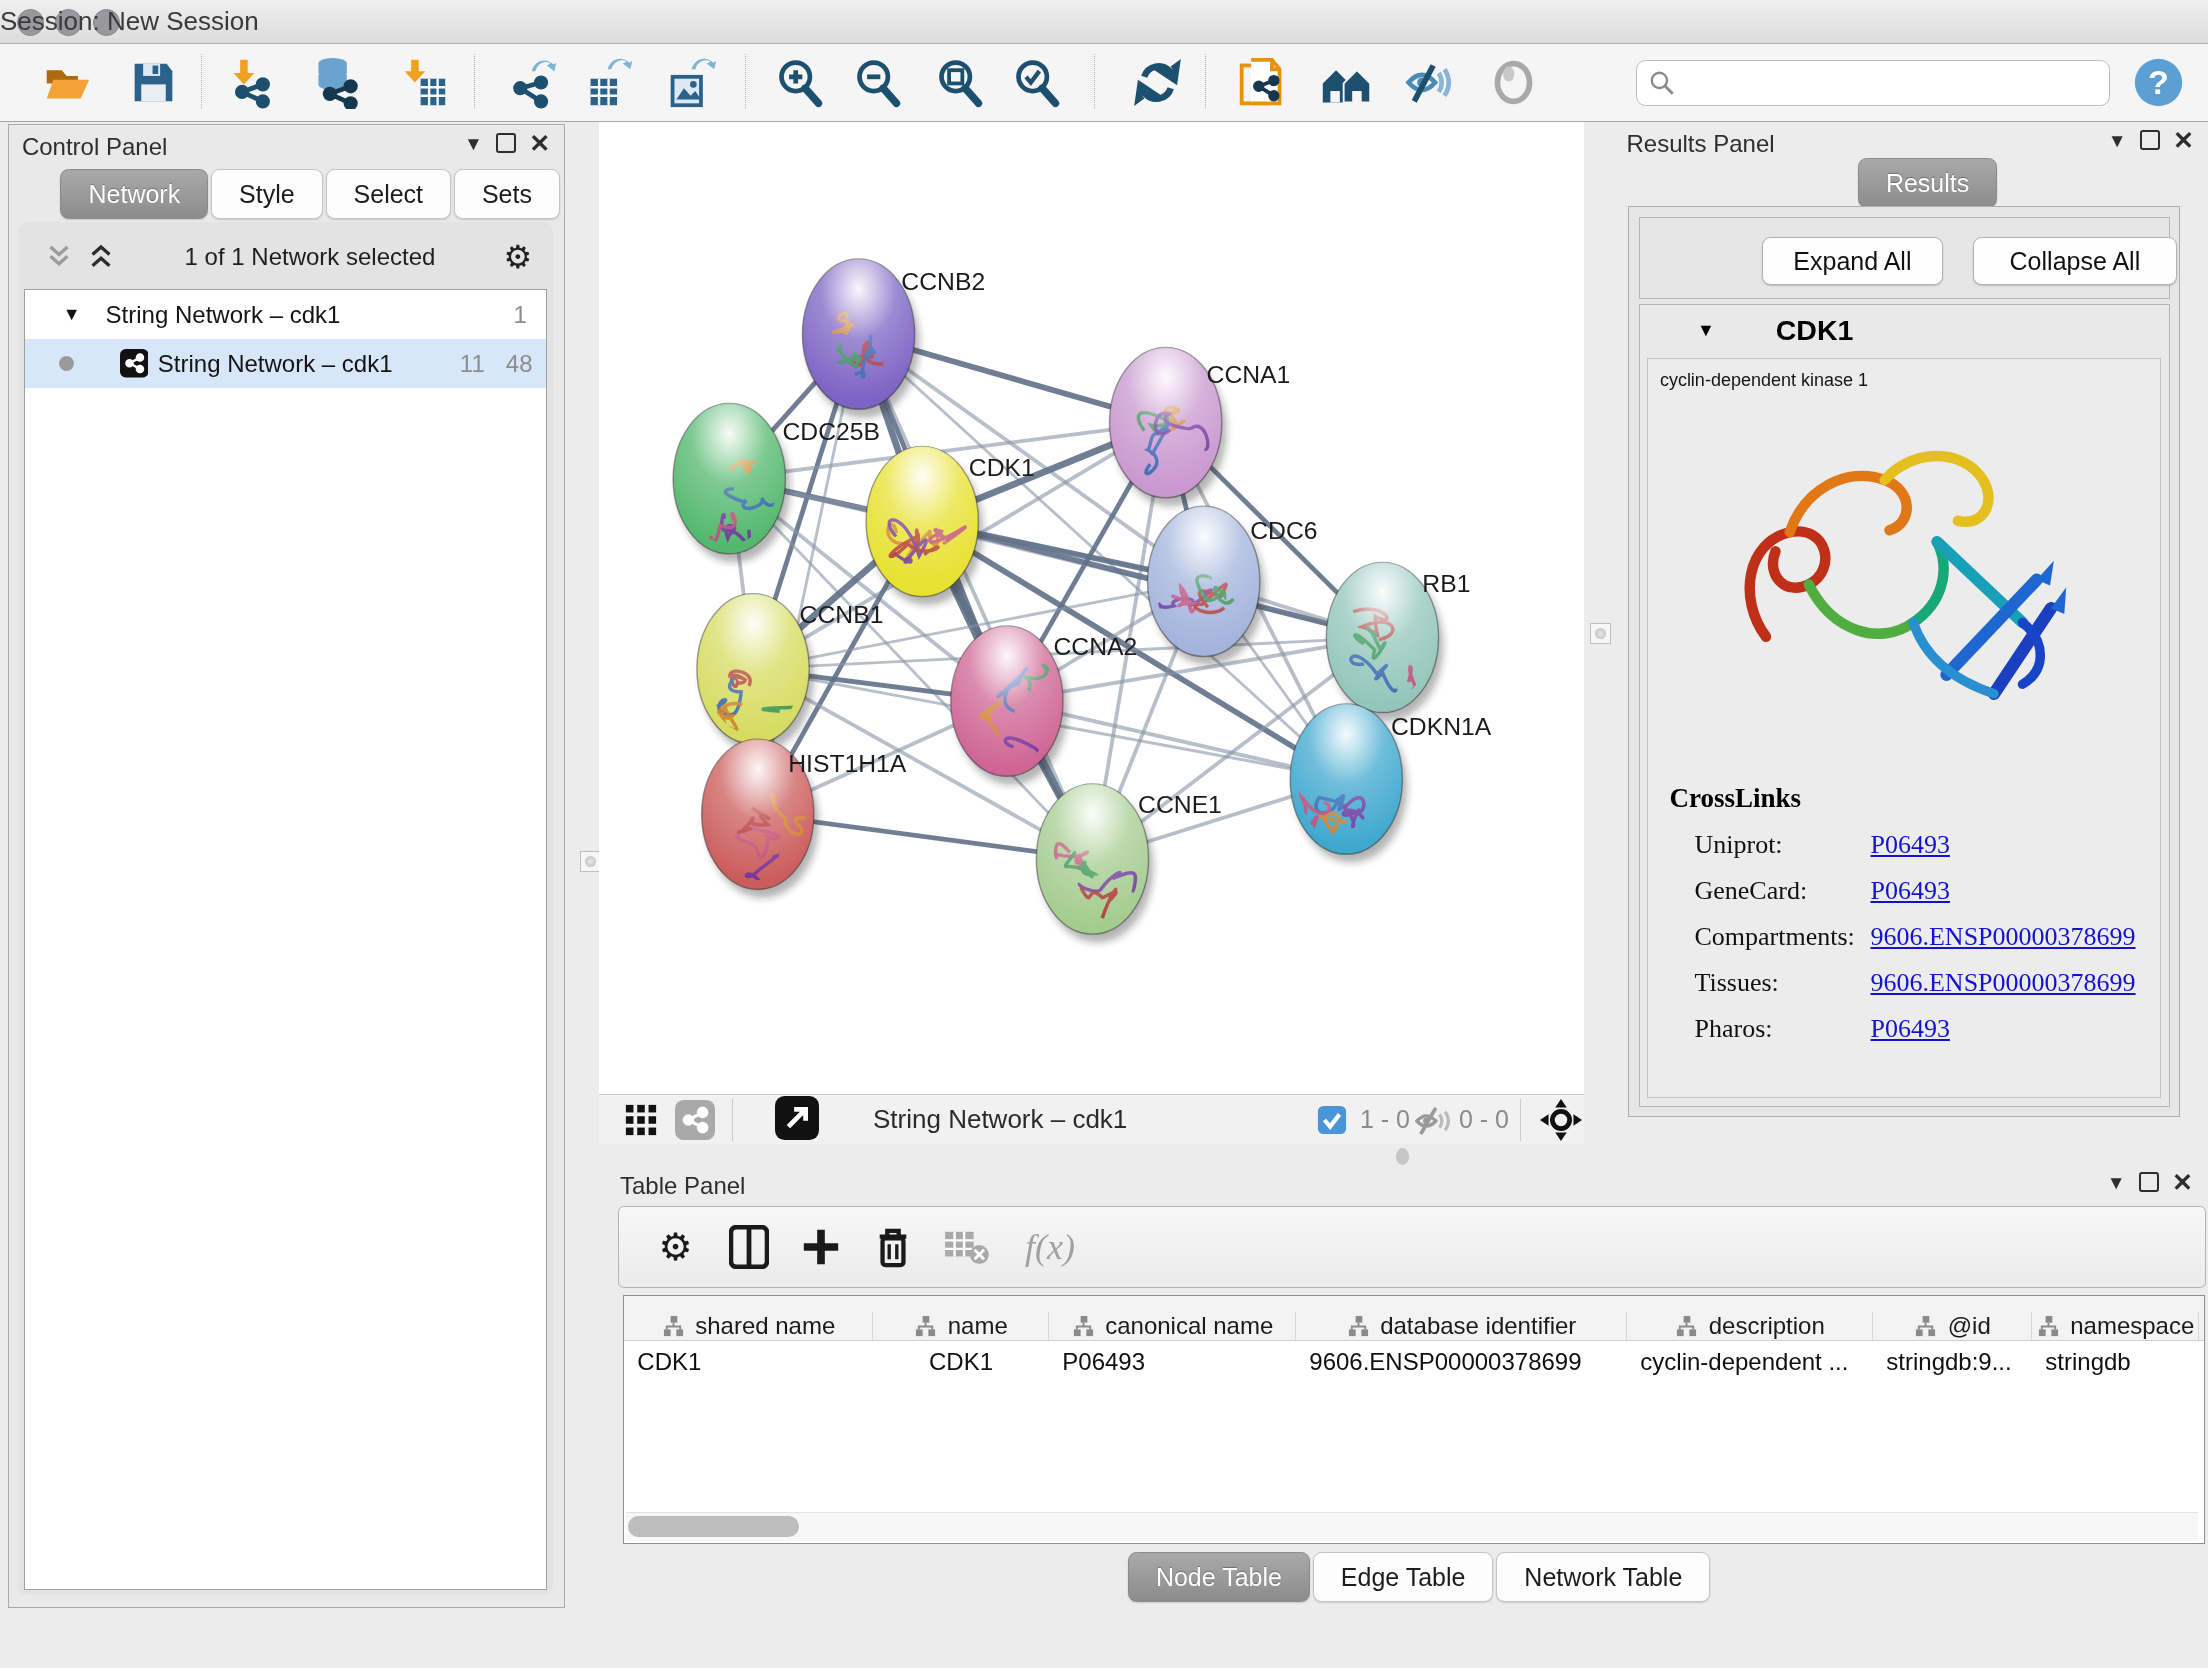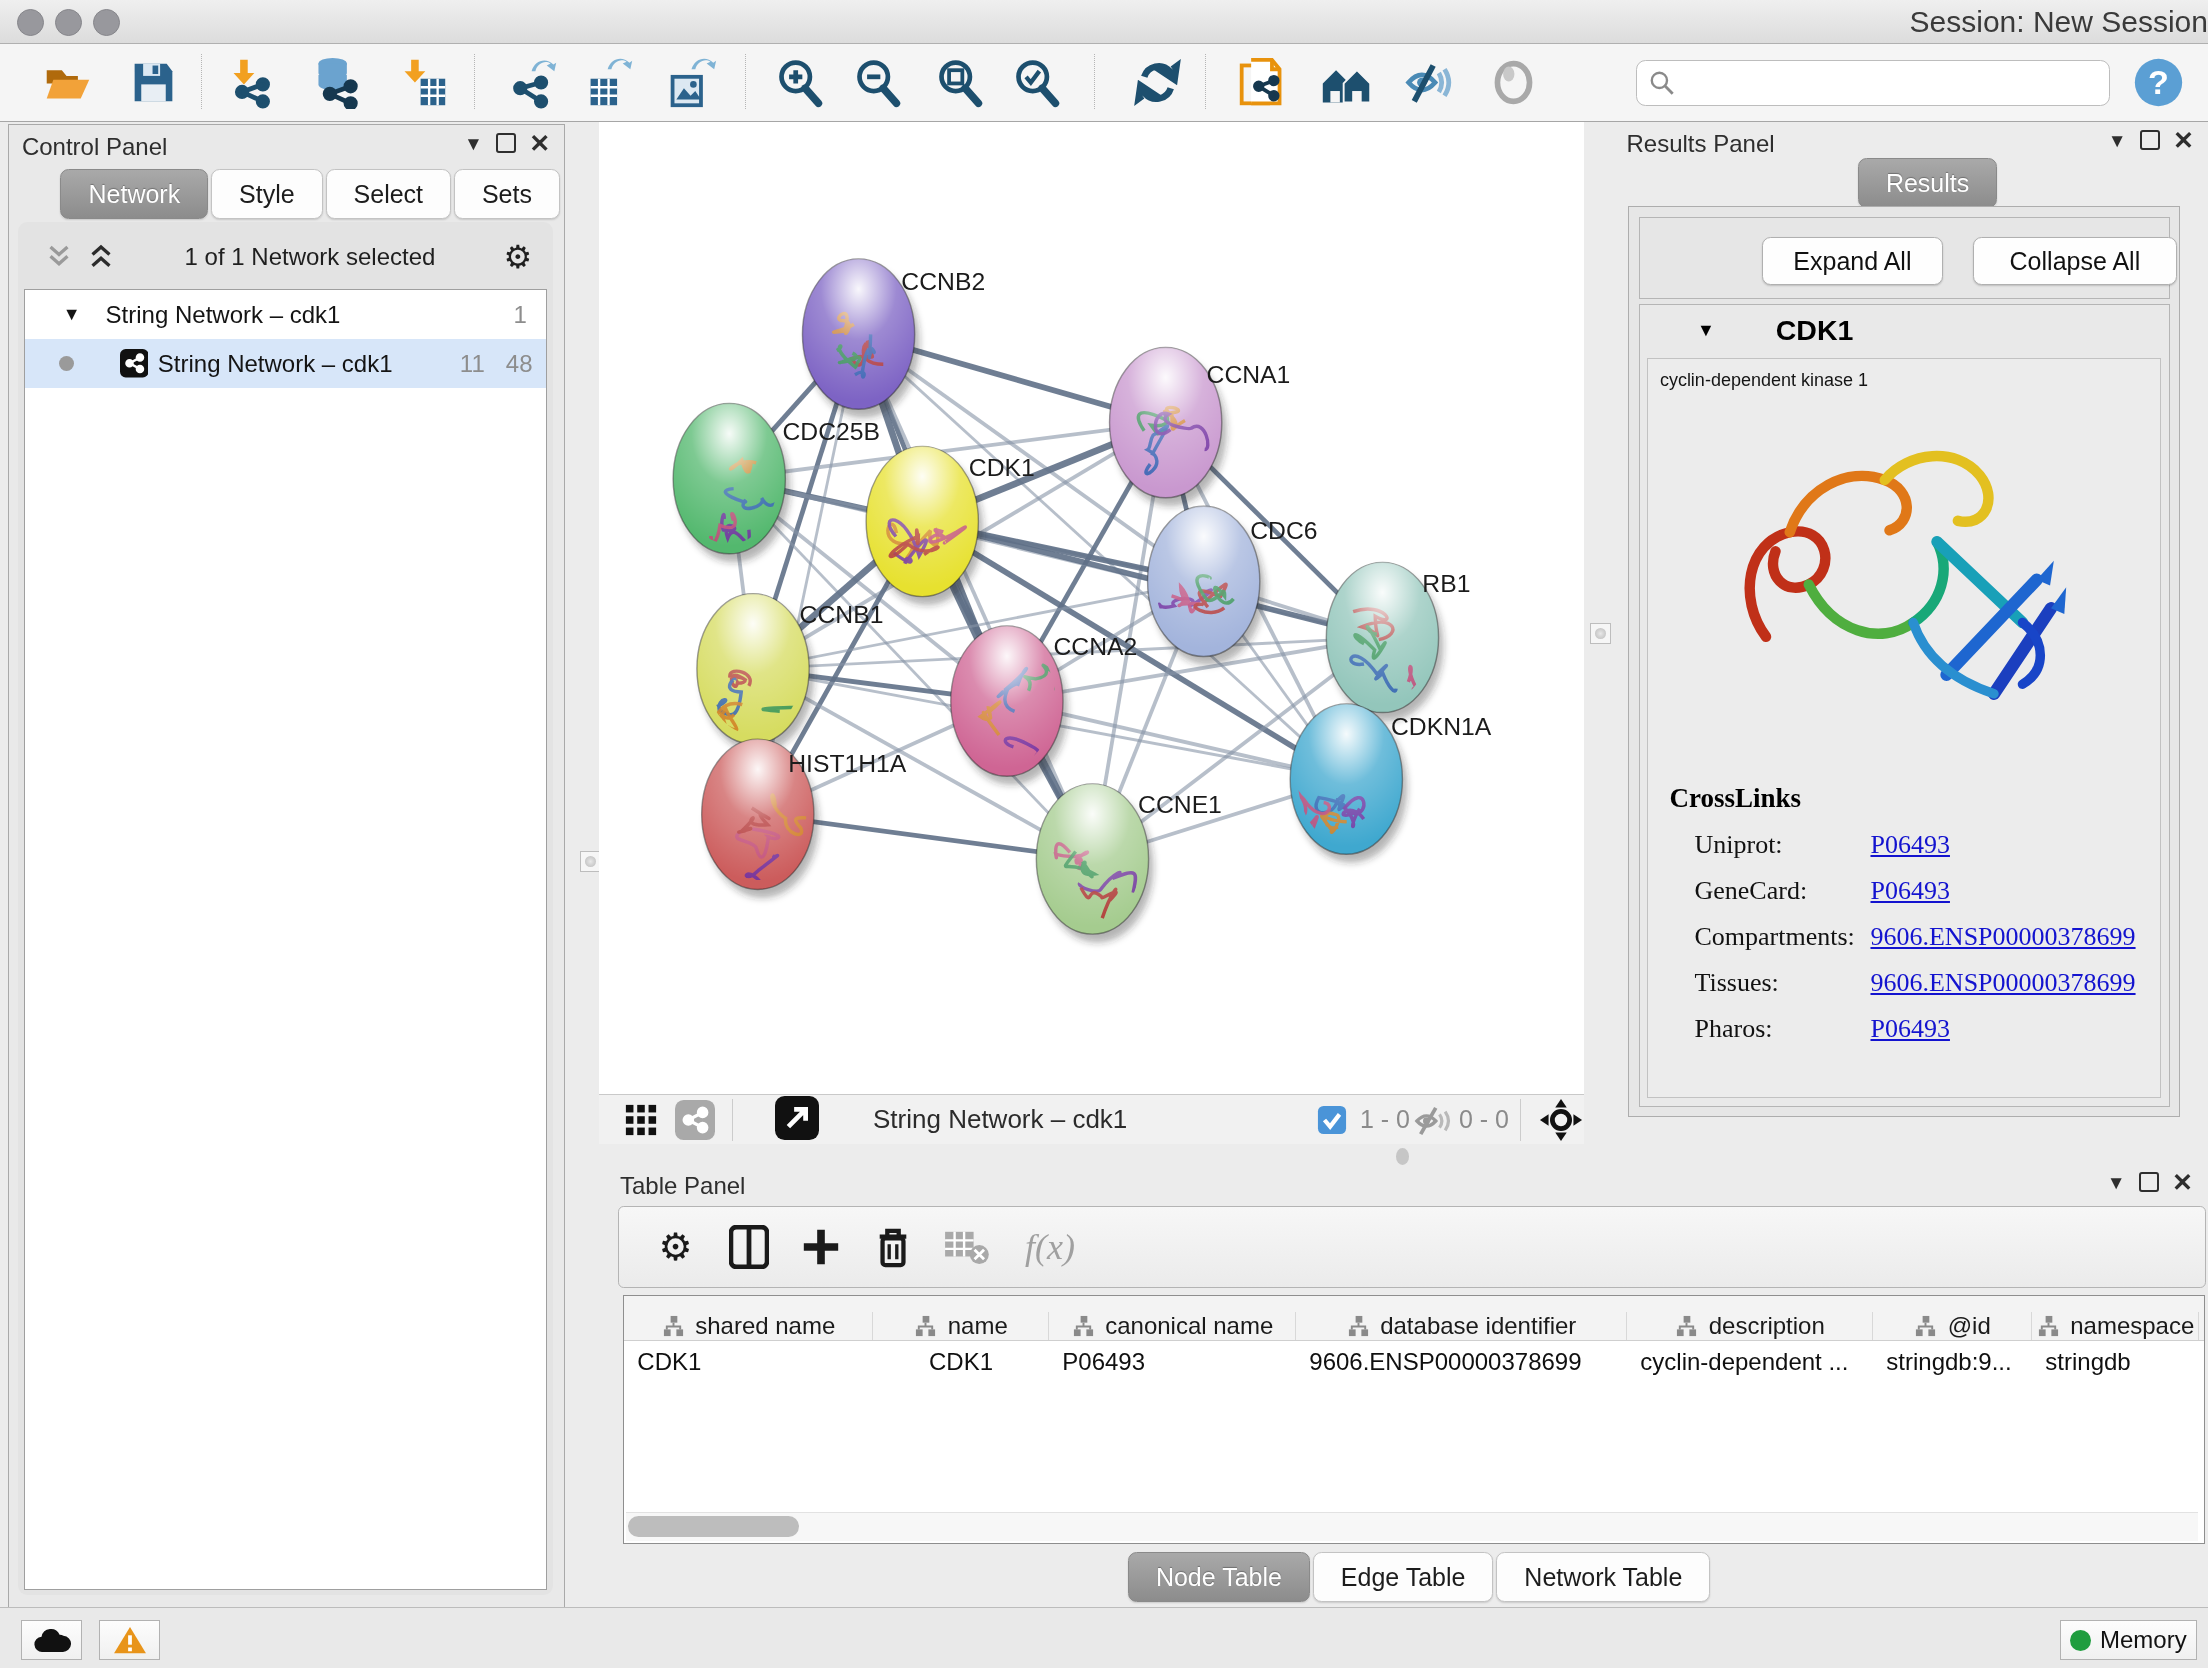--- a/index.html
+++ b/index.html
@@ -1,20 +1,20 @@
 <!DOCTYPE html>
 <html style="font-size:15px"><head>
 <meta charset="utf-8">
 <style>
   html,body{margin:0;padding:0;background:#d8d8d8;}
   #app{position:relative;width:2208px;height:1668px;background:#ececec;font-family:"Liberation Sans",sans-serif;overflow:hidden;-webkit-font-smoothing:antialiased;}
   
   #titlebar{position:absolute;left:0;top:0;width:2208px;height:43px;background:linear-gradient(#efefef,#dcdcdc);border-bottom:1px solid #b0b0b0;}
   .tlight{position:absolute;top:8.6px;width:25px;height:25px;border-radius:50%;background:#98989d;border:1px solid #86868b;}
-  #win-title{position:absolute;left:0;top:0;width:100%;text-align:right;line-height:43px;font-size:30px;color:#3a3a3a;}
+  #win-title{position:absolute;left:0;top:0;width:100%;text-align:left;line-height:43px;font-size:26px;color:#3a3a3a;}
   
   #toolbar{position:absolute;left:0;top:44px;width:2208px;height:77px;background:#f5f5f5;border-bottom:1.9px solid #a6a6a6;}
   .tbtn{position:absolute;top:9.5px;width:57px;height:57px;display:flex;align-items:center;justify-content:center;cursor:pointer;}
   .tsep{position:absolute;top:9.5px;width:0;height:55px;border-left:1.9px dotted #b5b5b5;}
   #searchbox{position:absolute;left:1636px;top:16px;width:472px;height:44px;background:#fff;border:1.9px solid #bdbdbd;border-radius:9.5px;display:flex;align-items:center;}
   #searchbox input{border:none;outline:none;font-size:23px;flex:1;background:transparent;font-family:"Liberation Sans",sans-serif;}
   
   .phead{font-size:24px;color:#2e2e2e;}
   .pctl{position:absolute;top:5.7px;display:flex;align-items:center;gap:13.3px;}
   .tri{font-size:19px;color:#2e2e2e;line-height:1;}
@@ -799,33 +799,15 @@
           <div id="tp-thumb"></div>
         </div>
     </div>
     <div id="tp-tabs">
         <div class="tab sel">Node Table</div>
         <div class="tab">Edge Table</div>
         <div class="tab">Network Table</div>
       </div>
   </div>
 
-  <div id="status-bar">
-    <div class="sbtn" style="left:21px;width:59px">
-      <svg width="38" height="27" viewBox="0 0 40 28">
-          <path d="M10 26 a8 8 0 0 1 -1-16 a10 10 0 0 1 19-2 a7 7 0 0 1 4 1 a7.5 7.5 0 0 1 -1 17z" fill="#111"></path>
-        </svg>
-    </div>
-    <div class="sbtn" style="left:99px;width:59px">
-      <svg width="34" height="30" viewBox="0 0 36 32">
-          <path d="M18 2 L35 30 H1z" fill="#e8941a"></path>
-          <rect x="16" y="11" width="4" height="10" fill="#fff"></rect>
-          <rect x="16" y="24" width="4" height="4" fill="#fff"></rect>
-        </svg>
-    </div>
-    <div class="sbtn" id="memory-btn">
-      <span class="greendot"></span>
-      <span>Memory</span>
-    </div>
-  </div>
 
 </div>
 
 
 </body></html>

